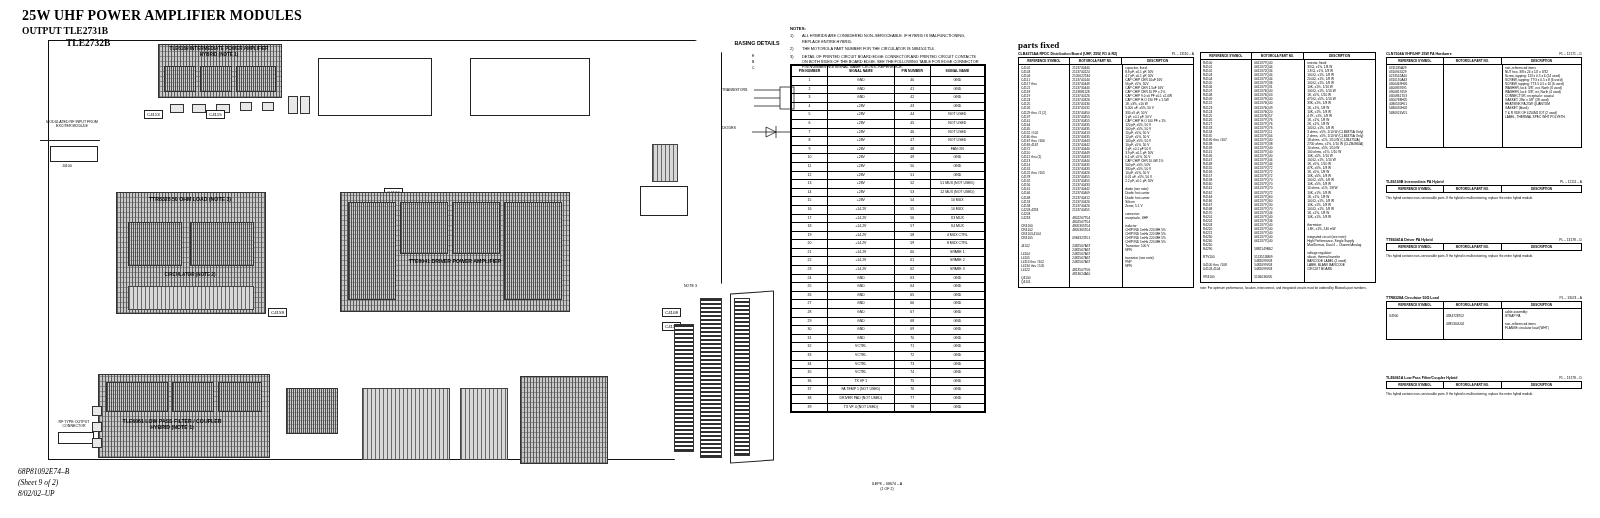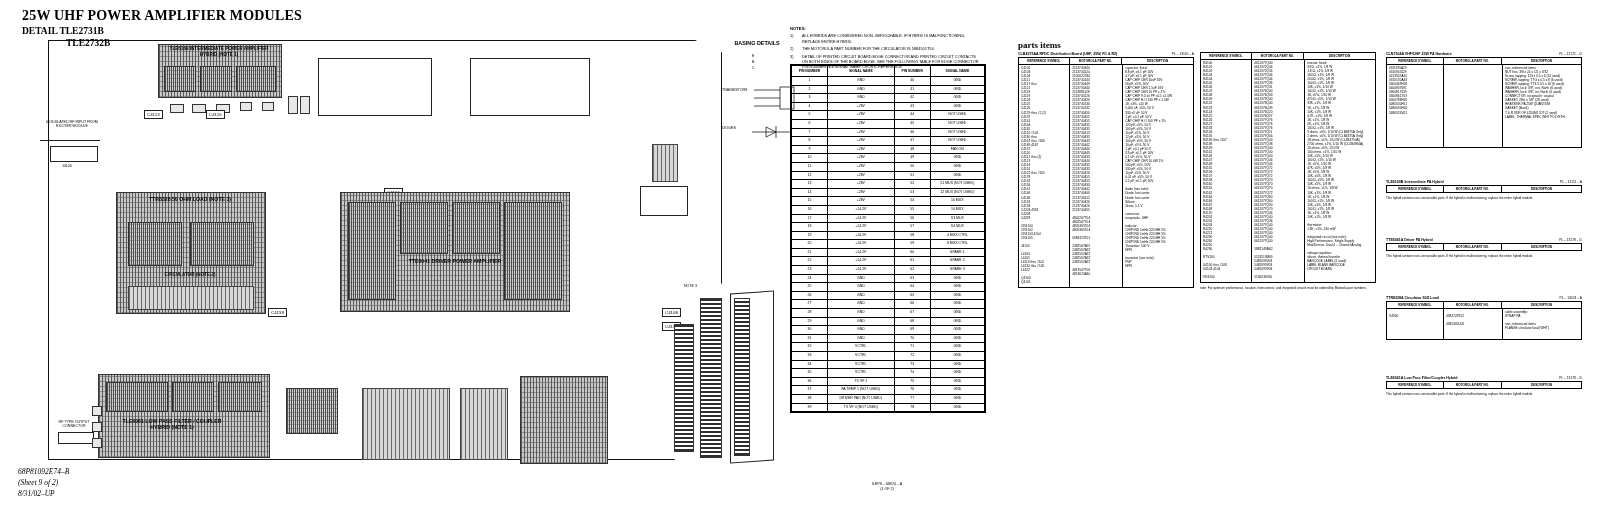--- a/index.html
+++ b/index.html
@@ -74,27 +74,27 @@
   .pl-c.c3{width:41%;border-left:0.4px solid #000;}
   .pl-note{font-size:3.1px;line-height:4.2px;margin-top:3px;}
   .plcode{position:absolute;font-size:3.3px;font-family:"Liberation Sans",sans-serif;}
 </style>
 </head>
 <body>
 
 <div class="page">
 
   <div class="title-main">25W UHF POWER AMPLIFIER MODULES</div>
-  <div class="title-models">DETAIL TLE2731B</div>
+  <div class="title-models">OUTPUT TLE2731B</div>
   <div class="title-models2">TLE2732B</div>
 
   <div class="footer">
     <div>68P81092E74–B</div>
     <div>(Sheet 9 of 2)</div>
-    <div>8/31/02–UP</div>
+    <div>8/02/02–UP</div>
   </div>
 
   <div class="board-wrap">
     <div class="board-outline"></div>
 
     <div class="hatch" style="left:118px;top:8px;width:122px;height:52px;"></div>
     <div class="lbl" style="left:122px;top:10px;width:114px;">TLE6169 INTERMEDIATE POWER AMPLIFIER HYBRID (NOTE 1)</div>
     <div class="hatch2" style="left:124px;top:30px;width:30px;height:24px;"></div>
     <div class="hatch2" style="left:160px;top:30px;width:30px;height:24px;"></div>
     <div class="hatch2" style="left:196px;top:30px;width:38px;height:24px;"></div>
@@ -450,21 +450,21 @@
             <td>GND</td>
           </tr>
         </tbody>
     </table>
   </div>
   <div class="pt-cap">
     <div>ILEPS – 68674 – A</div>
     <div>(1 OF 2)</div>
   </div>
 
-  <div class="pl-title">parts items</div>
+  <div class="pl-title">parts fixed</div>
 
   <div class="pl-col" style="left:1018px;top:52px;width:176px;">
     <div class="pl-head">CLB4375AA RFDC Distribution Board (UHF, 25W, R1 &amp; R2)</div>
     <div class="plcode" style="right:0;top:0;position:absolute;">PL – 13110 – A</div>
     <table class="pl-tbl">
         <tbody>
           <tr>
       <th style="width:29%">REFERENCE SYMBOL</th>
       <th style="width:30%">MOTOROLA PART NO.</th>
       <th style="width:41%">DESCRIPTION</th>

